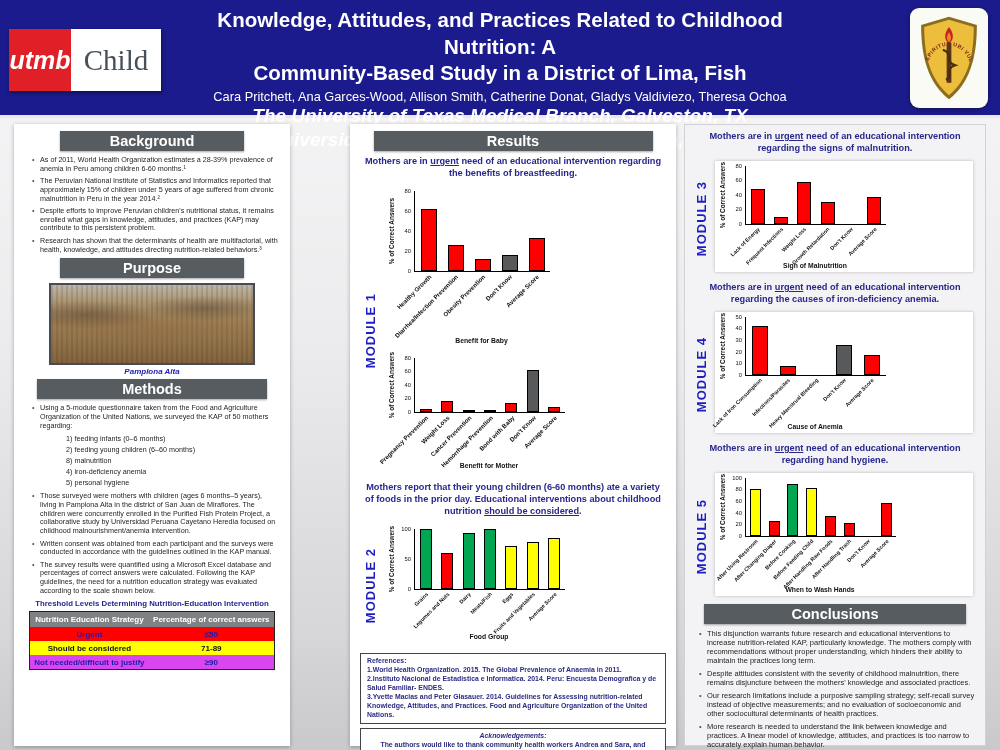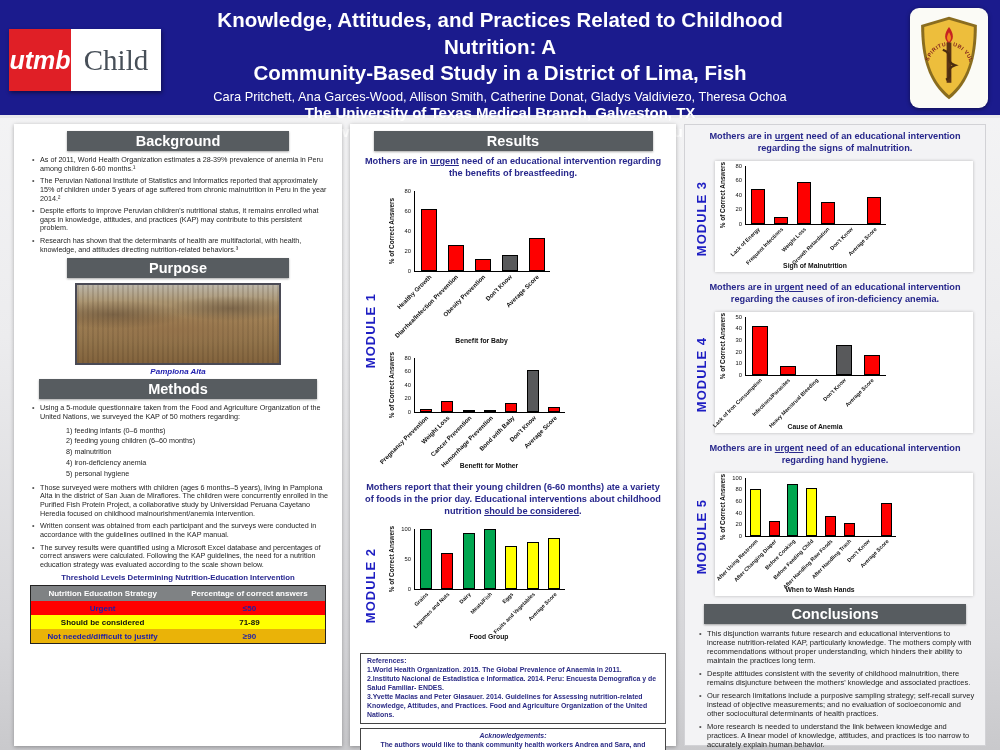--- a/index.html
+++ b/index.html
@@ -4,34 +4,34 @@
 <style>
   html,body{margin:0;padding:0;background:#9a9a9e;}
   .poster{position:relative;width:1000px;height:750px;overflow:hidden;
     background:linear-gradient(180deg,#f7f7f8 0%,#ececee 45%,#d6d6d9 85%,#c9c9cc 100%);
     font-family:"Liberation Sans",sans-serif;color:#222;}
   
   .header{position:absolute;top:0;left:0;right:0;height:118px;background:#1b1b8d;
     color:#fff;text-align:center;border-bottom:3px solid #e9e9ec;box-sizing:border-box;}
   .header .title{font-size:20.5px;font-weight:bold;line-height:1.3;margin:7px 170px 0;}
   .header .authors{font-size:12.8px;margin-top:2px;}
-  .header .affil{font-size:15px;font-weight:bold;line-height:1.25;}
+  .header .affil{font-size:19px;font-weight:bold;line-height:1.25;font-style:italic;}
   .utmb{position:absolute;left:9px;top:29px;width:152px;height:62px;display:flex;
     box-shadow:1px 2px 4px rgba(0,0,0,.45);}
   .utmb .red{width:62px;background:#e01f26;color:#fff;font-style:italic;font-weight:bold;
     font-size:25px;display:flex;align-items:center;justify-content:center;}
   .utmb .white{flex:1;background:#fff;color:#474f58;font-family:"Liberation Serif",serif;
     font-size:29px;display:flex;align-items:center;justify-content:center;}
   .crest{position:absolute;right:12px;top:8px;width:78px;height:100px;background:#fbfbf6;
     border-radius:9px;display:flex;align-items:center;justify-content:center;
     box-shadow:0 1px 4px rgba(0,0,0,.45);}
   
   .col{position:absolute;top:124px;box-sizing:border-box;}
   .panel{background:#fff;box-shadow:0 1px 4px rgba(0,0,0,.3);}
-  .leftcol{left:14px;width:328px;height:622px;padding:5px 10px;}
+  .leftcol{left:14px;width:276px;height:622px;padding:5px 10px;}
   .midcol{left:350px;width:326px;height:622px;padding:5px 8px;}
   .rightcol{left:684px;width:302px;height:622px;background:#f3f3f5;
     border:1px solid #d2d2d6;padding:2px 4px;}
   .secbar{background:#575c60;color:#fff;font-weight:bold;font-size:14.5px;text-align:center;
     padding:2px 0;margin:2px auto 5px;box-shadow:0 1px 2px rgba(0,0,0,.35);}
   .w70{width:72%;}.w88{width:90%;}
   
   ul.blt{list-style:none;margin:0 0 3px;padding:0 2px 0 8px;font-size:7.2px;
     line-height:1.2;color:#1e1e1e;}
   ul.blt li{margin:0 0 4px;position:relative;padding-left:8px;}
@@ -50,21 +50,21 @@
   .caption{text-align:center;font-size:8px;font-weight:bold;font-style:italic;
     color:#2222b0;margin:2px 0 3px;}
   
   .tbltitle{font-size:7.8px;font-weight:bold;color:#26268f;text-align:center;margin:2px 0 3px;}
   table.thresh{width:96%;margin:0 auto;border-collapse:collapse;font-size:8px;
     font-weight:bold;text-align:center;border:1.5px solid #222;padding-left:39px;}
   table.thresh th{background:#7f8284;color:#fff;padding:3px 2px;}
   table.thresh td{padding:2.5px 2px;}
   .tr-u{background:#ff0000;color:#1c1caa;}
   .tr-s{background:#ffff00;color:#111;}
-  .tr-n{background:#eab308;color:#1c1caa;}
+  .tr-n{background:#d946ef;color:#1c1caa;}
   
   .stmt{font-size:9.2px;font-weight:bold;color:#28288c;text-align:center;
     line-height:1.3;margin:4px 4px;}
   .stmt .u{text-decoration:underline;}
   .modrow{display:flex;align-items:center;}
   .mod{width:24px;display:flex;align-items:center;justify-content:center;align-self:stretch;}
   .mod span{writing-mode:vertical-rl;transform:rotate(180deg);font-weight:bold;
     font-size:13px;color:#1d1dc2;letter-spacing:1px;}
   .charts{flex:1;}
   .chartbox{background:#fff;margin:2px 8px 6px 2px;padding:5px 2px 3px;}

